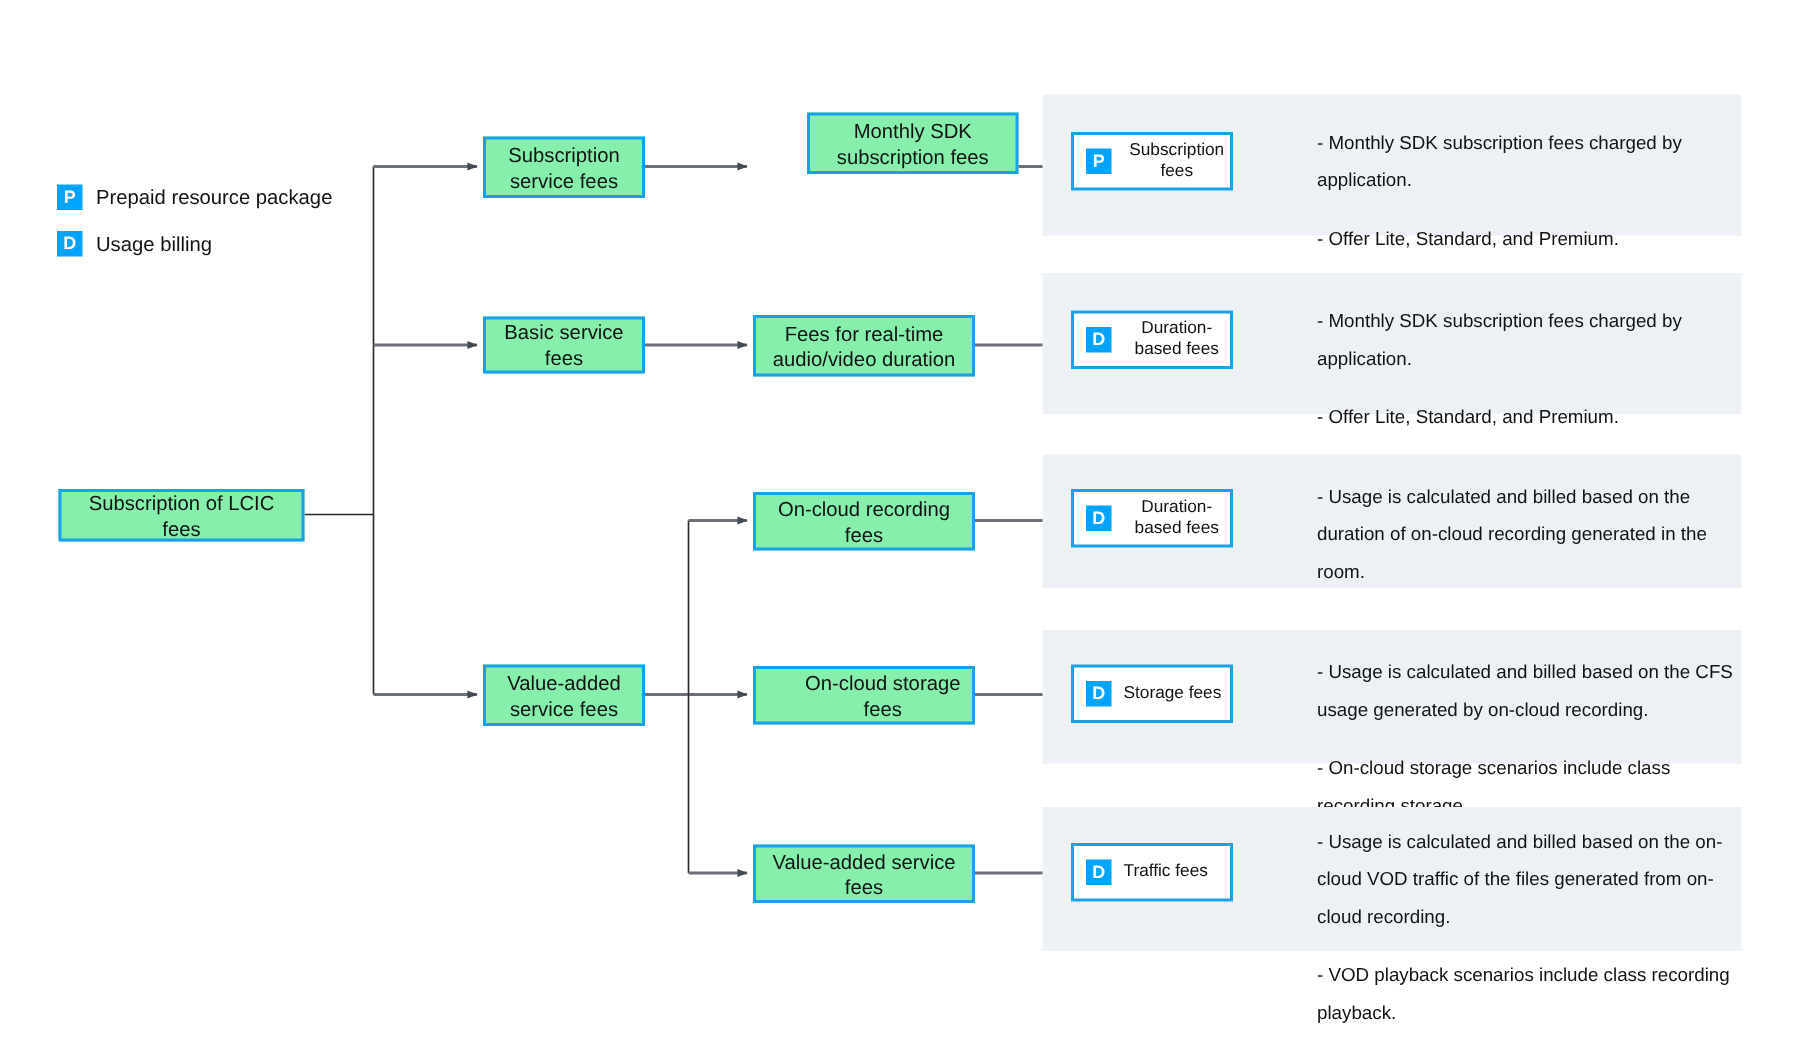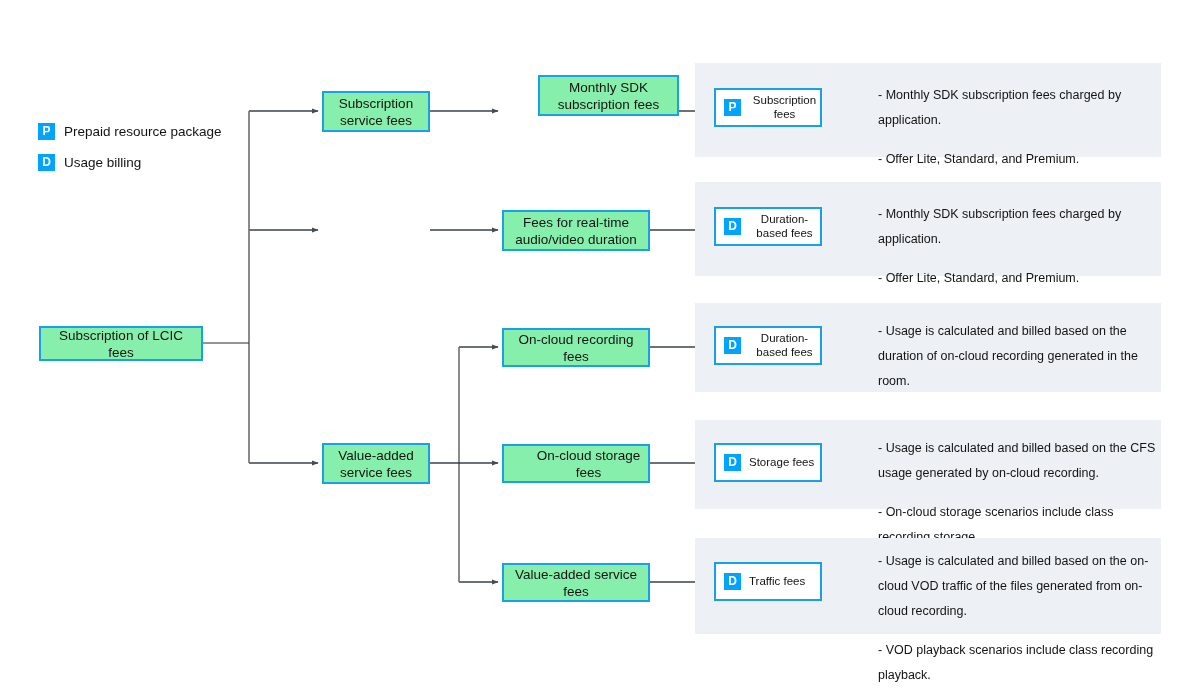--- a/index.html
+++ b/index.html
@@ -180,20 +180,21 @@
     <span class="legend-text">Prepaid resource package</span>
   </div>
   <div class="legend-row" style="left:38px; top:154px;">
     <span class="legend-badge">D</span>
     <span class="legend-text">Usage billing</span>
   </div>
 
   <div class="node root" style="left:39px; top:326px; width:164px; height:35px;">Subscription of LCIC fees</div>
 
   <div class="node" style="left:322px; top:91px; width:108px; height:41px;">Subscription service fees</div>
+  <div class="node" style="left:322px; top:211px; width:108px; height:38px;">Basic service fees</div>
   <div class="node" style="left:322px; top:443px; width:108px; height:41px;">Value-added service fees</div>
 
   <div class="node" style="left:502px; top:75px; width:141px; height:41px;margin-left:36px;">Monthly SDK subscription fees</div>
   <div class="node" style="left:502px; top:210px; width:148px; height:41px;">Fees for real-time audio/video duration</div>
   <div class="node" style="left:502px; top:328px; width:148px; height:39px;">On-cloud recording fees</div>
   <div class="node" style="left:502px; top:444px; width:148px; height:39px;padding-left:29px;">On-cloud storage fees</div>
   <div class="node" style="left:502px; top:563px; width:148px; height:39px;">Value-added service fees</div>
 
   <div class="panel" style="left:695px; top:63px; width:466px; height:94px;"></div>
   <div class="kind-box" style="left:714px; top:88px; width:108px; height:39px;">

